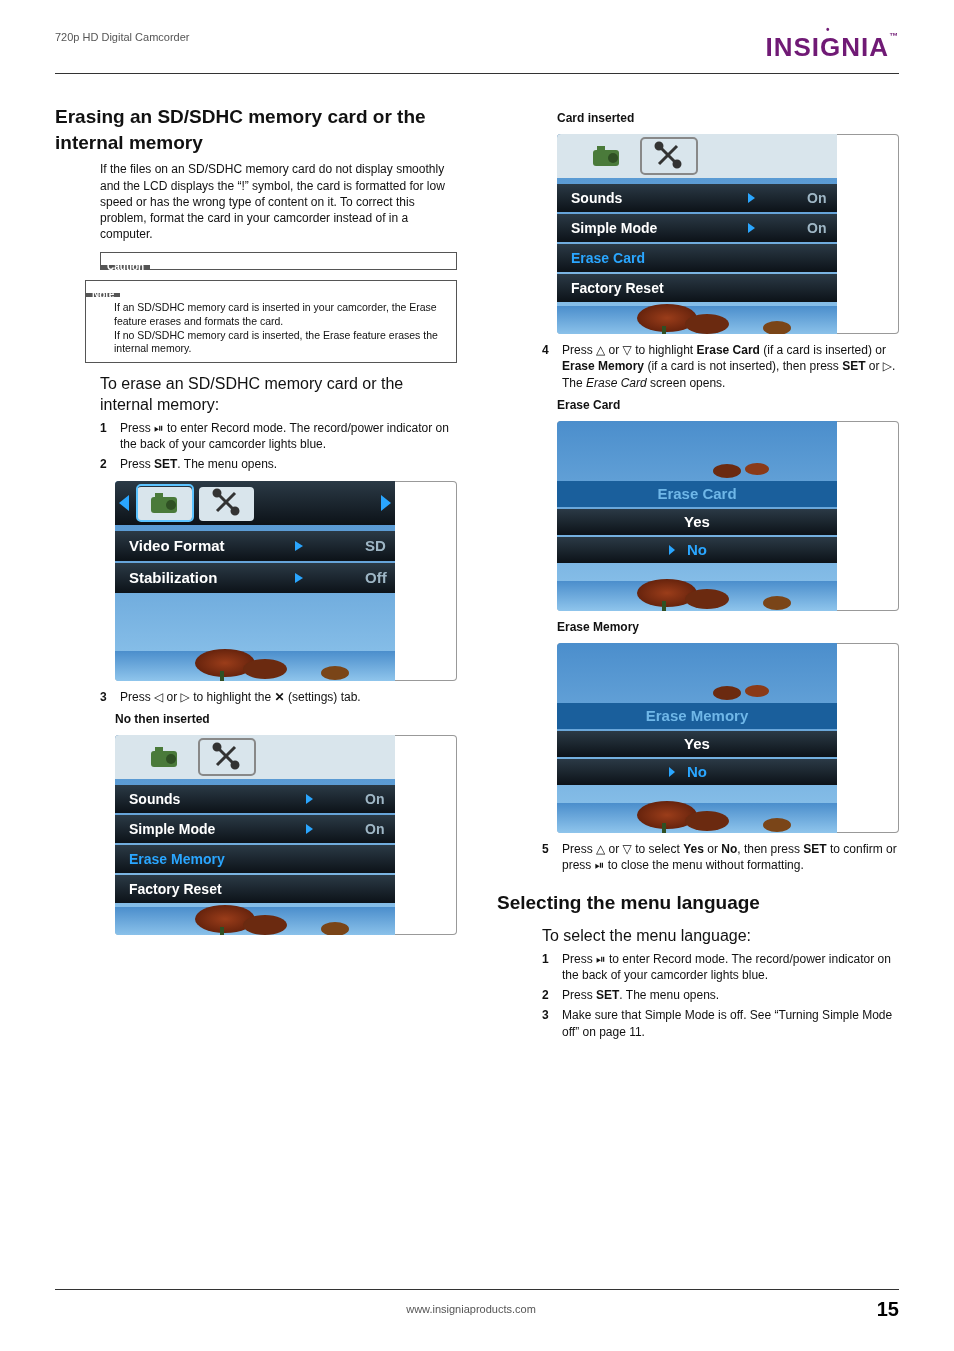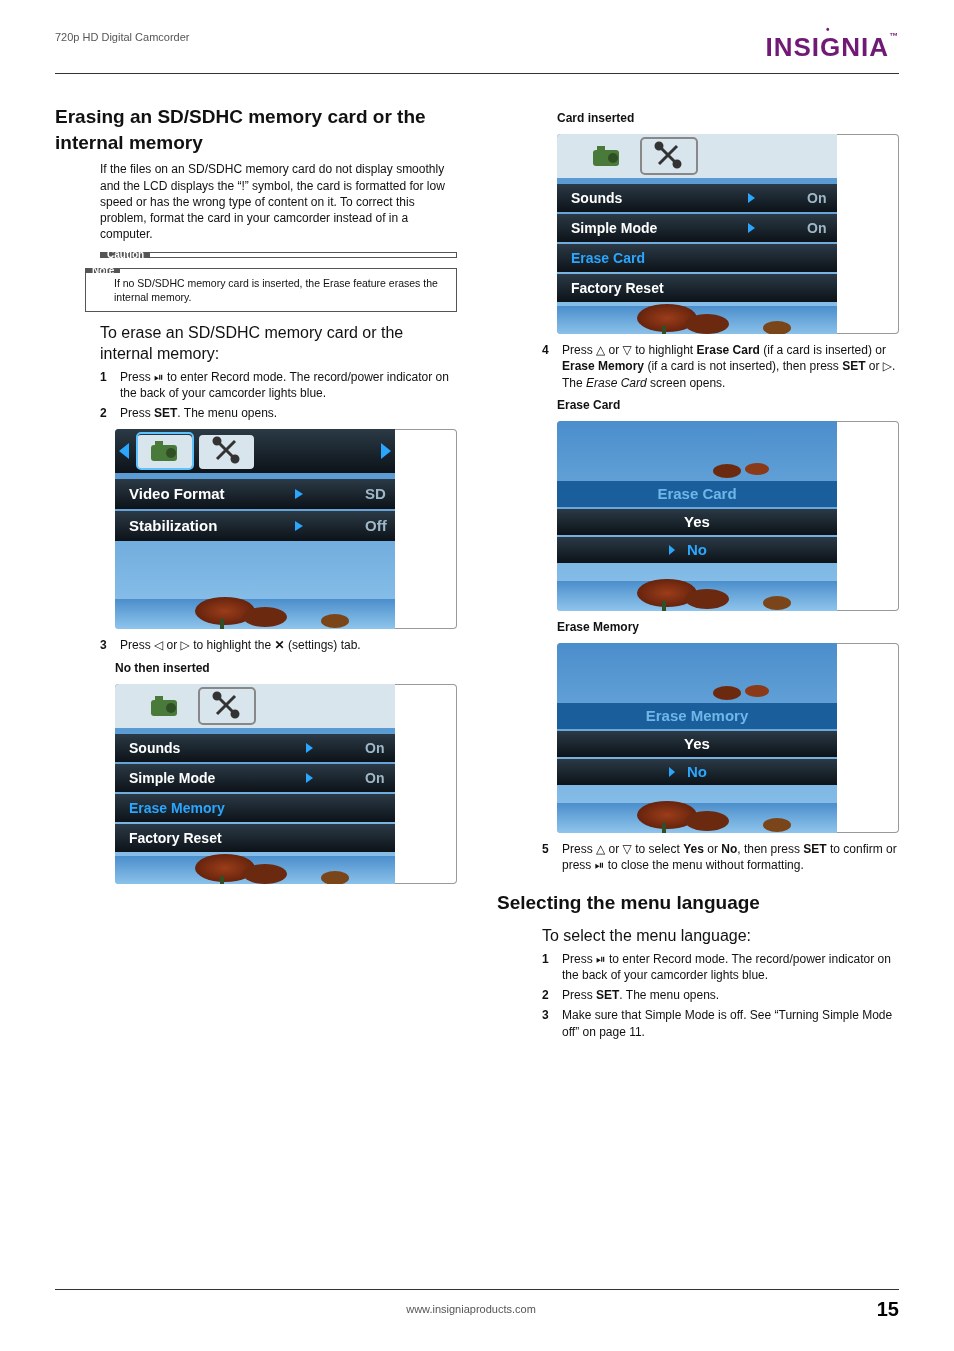--- a/index.html
+++ b/index.html
@@ -87,20 +87,21 @@
     background: #555;
     color: #fff;
     font-size: 10px;
     font-weight: 700;
     padding: 2px 6px;
     display: inline-block;
   }
   .box.caution .bar-wrap,
   .box.note .bar-wrap {
     line-height: 0;
+    margin-top: 12px;
   }
   .box .inner {
     padding: 4px 8px 6px 28px;
     font-size: 10.5px;
     line-height: 1.3;
   }
   .box.note {
     border: 1px solid #555;
     margin-left: 30px;
   }
@@ -224,20 +225,21 @@
         <p>If the files on an SD/SDHC memory card do not display smoothly and the LCD displays the “!” symbol, the card is formatted for low speed or has the wrong type of content on it. To correct this problem, format the card in your camcorder instead of in a computer.</p>
       </div>
 
       <div class="box caution">
         <div class="bar-wrap"><span class="bar">Caution</span></div>
       </div>
 
       <div class="box note">
         <div class="bar-wrap"><span class="bar">Note</span></div>
         <div class="inner">
+          <div>If an SD/SDHC memory card is inserted in your camcorder, the Erase feature erases and formats the card.</div>
           <div style="">If no SD/SDHC memory card is inserted, the Erase feature erases the internal memory.</div>
         </div>
       </div>
 
       <div class="body-indent">
         <h3>To erase an SD/SDHC memory card or the internal memory:</h3>
       </div>
 
       <div class="steps">
         <div class="step">

